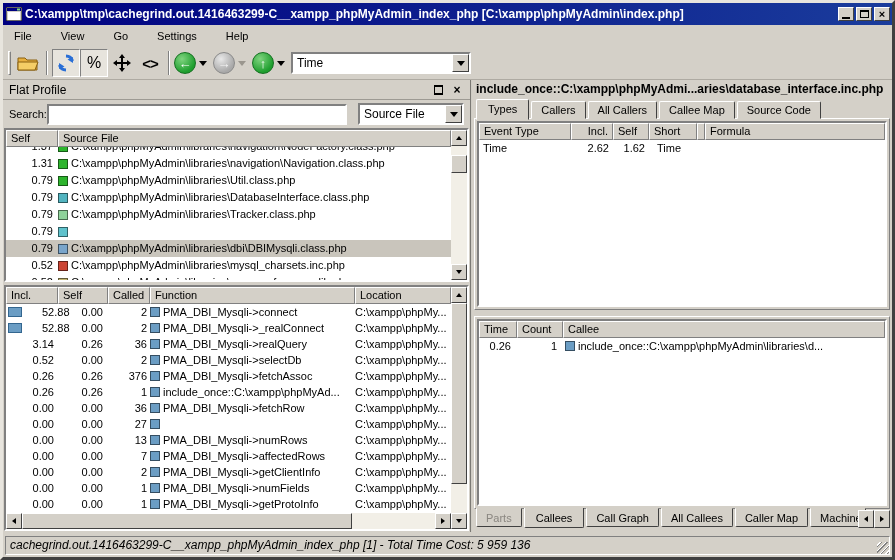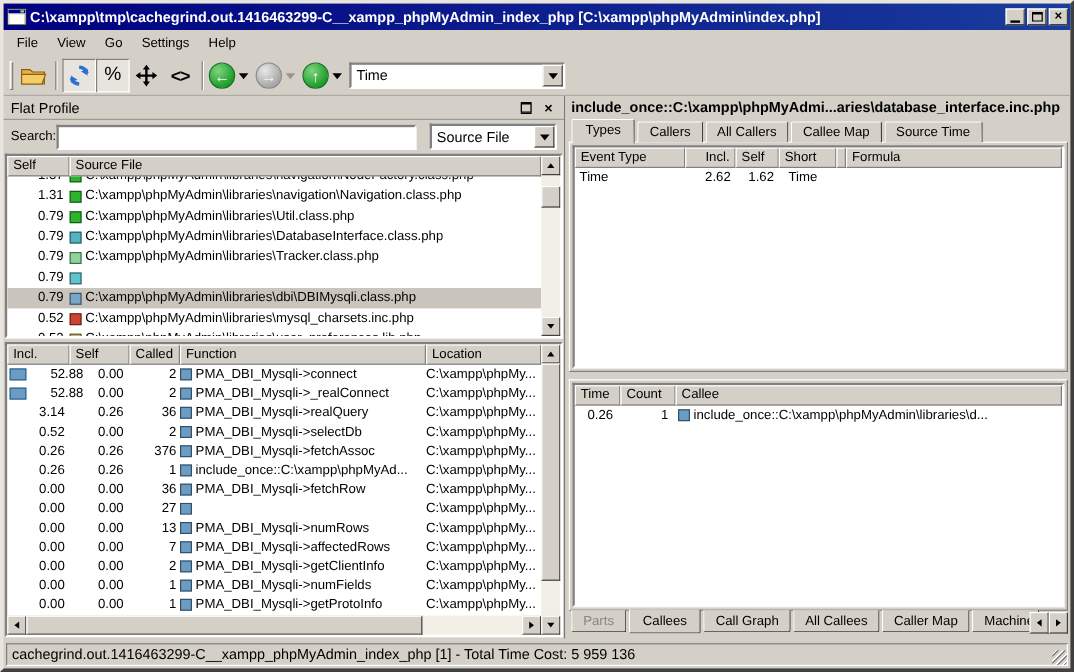--- a/index.html
+++ b/index.html
@@ -17,21 +17,21 @@
   .title-text { font-weight:bold; font-size:12px; white-space:nowrap; overflow:hidden; flex:1; }
   .tb-btns { display:flex; gap:2px; margin-left:4px; }
   .tb-btn { width:16px; height:14px; background:#d4d0c8; border:1px solid;
     border-color:#fff #404040 #404040 #fff; display:flex; align-items:center; justify-content:center;
     font-size:9px; font-weight:bold; color:#000; line-height:1; }
   .glyph-min { width:8px; height:2px; background:#000; margin-top:8px; }
   .glyph-max { width:9px; height:8px; border:1px solid #000; border-top:2px solid #000; }
   .glyph-x { font-size:11px; font-weight:bold; font-family:"Liberation Sans",sans-serif; }
 
   
-  .menubar { height:22px; display:flex; align-items:center; padding:0 4px; gap:2px; flex:0 0 22px; }
+  .menubar { height:22px; display:flex; align-items:center; padding:0 4px; gap:15px; flex:0 0 22px; }
   .menu-item { padding:2px 7px; }
 
   
   .toolbar { height:33px; display:flex; align-items:center; padding:0 2px; flex:0 0 33px;
     border-bottom:1px solid #aeaaa2; }
   .tb-handle { width:3px; height:24px; border:1px solid; border-color:#fff #808080 #808080 #fff; margin:0 3px; }
   .tool-btn { width:28px; height:28px; display:flex; align-items:center; justify-content:center;
     border:1px solid transparent; background:transparent; }
   .tool-btn.pressed { border-color:#808080 #fff #fff #808080; background:#e7e4dd; }
   .tool-sep { width:2px; height:24px; border-left:1px solid #808080; border-right:1px solid #fff; margin:0 4px; }
@@ -145,21 +145,21 @@
     border-bottom-left-radius:2px; border-bottom-right-radius:2px; margin-right:2px; white-space:nowrap; }
   .btab.active { padding:4px 11px 3px 11px; margin-top:-1px; }
   .btab.disabled { color:#8a8680; }
   .btab.clipped { max-width:56px; overflow:hidden; }
   .tab-spin { position:absolute; right:0; top:2px; display:flex; }
   .tab-spin .sb-btn { height:18px; }
 
   
   .statusbar { flex:0 0 25px; display:flex; align-items:center; padding:3px 2px 2px 2px; position:relative; }
   .status-field { flex:1; height:19px; border:1px solid; border-color:#808080 #fff #fff #808080;
-    line-height:17px; padding:0 4px; white-space:nowrap; overflow:hidden; font-size:12px; }
+    line-height:17px; padding:0 4px; white-space:nowrap; overflow:hidden; font-size:12px;font-style:italic; }
   .grip { position:absolute; right:3px; bottom:3px; width:12px; height:12px;
     background:repeating-linear-gradient(135deg, transparent 0 2px, #fff 2px 3px, #808080 3px 4px); }
 </style>
 </head>
 <body>
 
 <div class="window">
 
   <div class="titlebar">
     <svg class="app-icon" viewBox="0 0 16 14">
@@ -540,21 +540,21 @@
     </div>
 
     <div class="rightpanel">
       <div class="rp-title">include_once::C:\xampp\phpMyAdmi...aries\database_interface.inc.php</div>
 
       <div class="tabs-row">
           <span class="tab active">Types</span>
           <span class="tab inactive">Callers</span>
           <span class="tab inactive">All Callers</span>
           <span class="tab inactive">Callee Map</span>
-          <span class="tab inactive">Source Time</span>
+          <span class="tab inactive">Source Code</span>
         </div>
 
       <div class="pane pane-top">
         <div class="databox">
           <div class="hdr">
             <span class="hcell" style="width:92px; flex:0 0 92px;">Event Type</span>
             <span class="hcell" style="width:42px; flex:0 0 42px; text-align:right;">Incl.</span>
             <span class="hcell" style="width:36px; flex:0 0 36px;">Self</span>
             <span class="hcell" style="width:48px; flex:0 0 48px;">Short</span>
             <span class="hcell" style="width:8px; flex:0 0 8px; padding:0;"></span>

